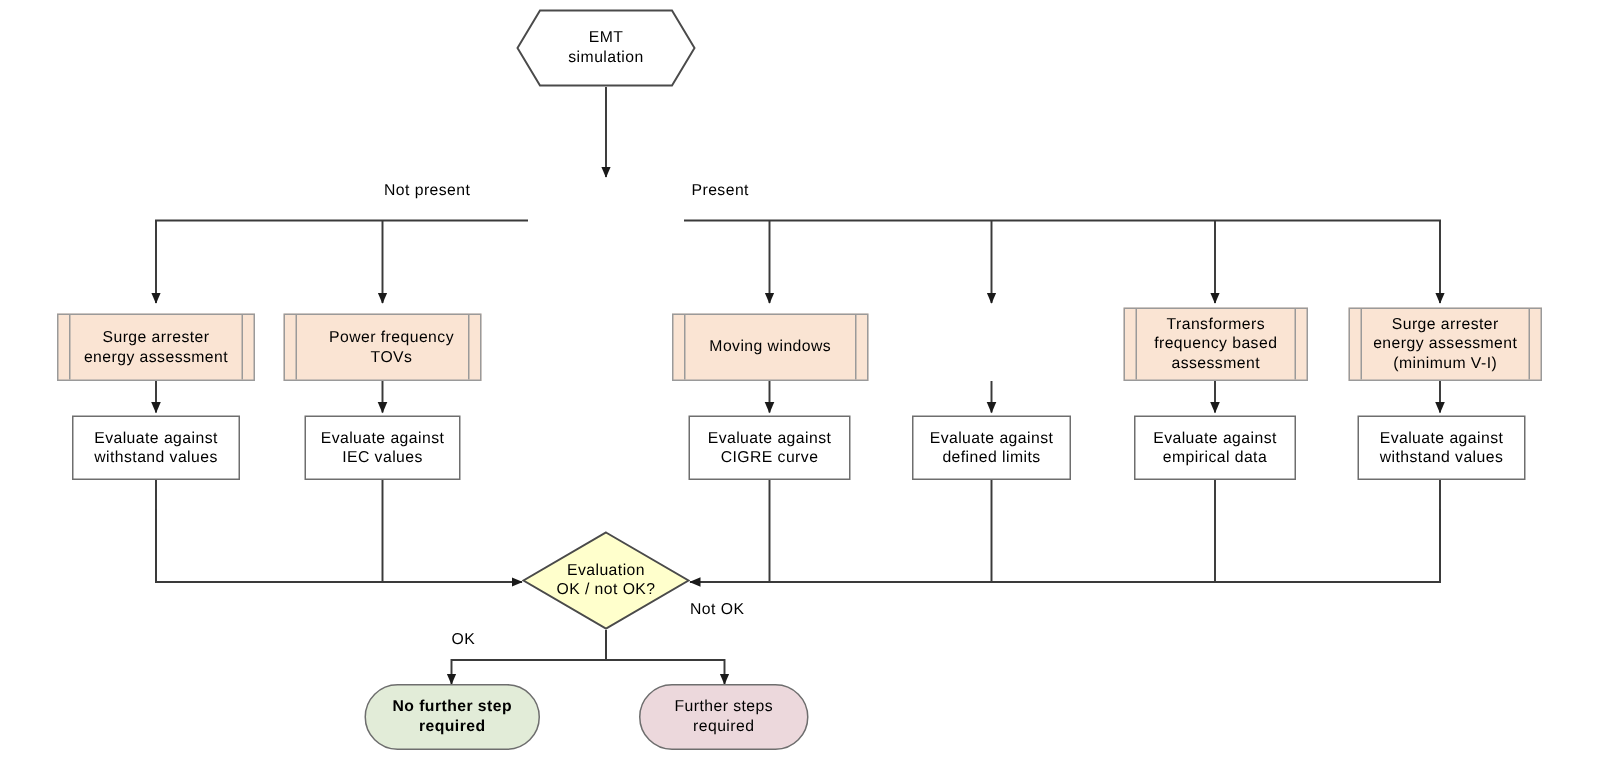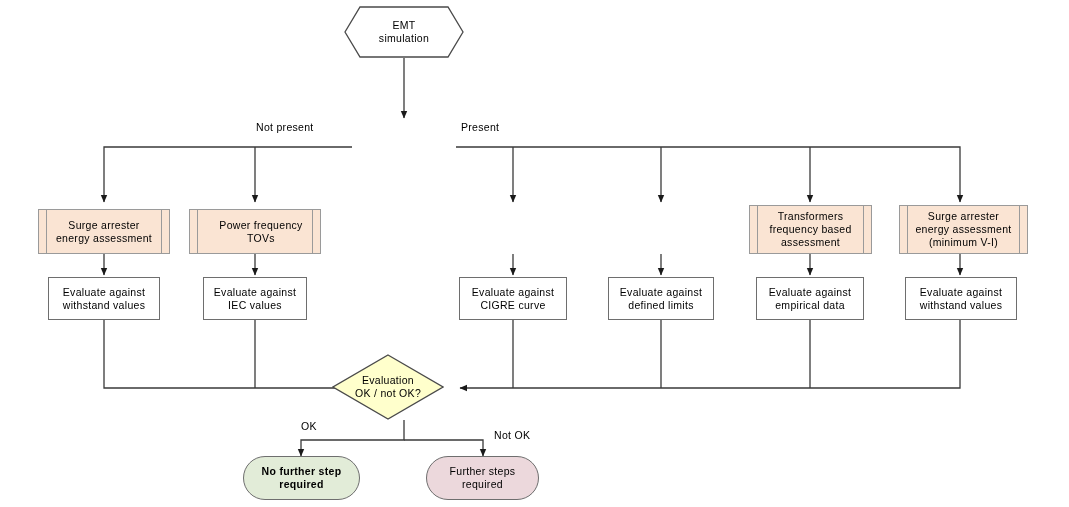--- a/index.html
+++ b/index.html
@@ -157,20 +157,25 @@
 energy assessment</span>
   </div>
 
   <div class="node proc" style="left:189px; top:209px; width:132px; height:45px;padding-left:12px;">
     <span class="bar left"></span>
     <span class="bar right"></span>
     <span class="proc-label">Power frequency
 TOVs</span>
   </div>
 
+  <div class="node proc" style="left:448px; top:209px; width:131px; height:45px;">
+    <span class="bar left"></span>
+    <span class="bar right"></span>
+    <span class="proc-label">Moving windows</span>
+  </div>
 
 
   <div class="node proc" style="left:749px; top:205px; width:123px; height:49px;">
     <span class="bar left"></span>
     <span class="bar right"></span>
     <span class="proc-label">Transformers
 frequency based
 assessment</span>
   </div>
 
@@ -200,29 +205,29 @@
   </div>
   <div class="node box" style="left:756px; top:277px; width:108px; height:43px;">
     <span>Evaluate against
 empirical data</span>
   </div>
   <div class="node box" style="left:905px; top:277px; width:112px; height:43px;">
     <span>Evaluate against
 withstand values</span>
   </div>
 
-  <div class="node diamond" style="left:332px; top:354px; width:112px; height:66px;">
+  <div class="node diamond" style="left:348px; top:354px; width:112px; height:66px;">
     <svg class="shape" viewBox="0 0 112 66" preserveAspectRatio="none">
       <polygon points="56,1 111,33 56,65 1,33" fill="#ffffcc" stroke="#4a4a4a" stroke-width="1.3"></polygon>
     </svg>
     <span class="d-label">Evaluation
 OK / not OK?</span>
   </div>
   <div class="edge-label" style="left:301px; top:420px;">OK</div>
-  <div class="edge-label" style="left:460px; top:429px;margin-left:34px;">Not OK</div>
+  <div class="edge-label" style="left:460px; top:400px;">Not OK</div>
 
   <div class="node term green" style="left:243px; top:456px; width:117px; height:44px;font-weight:bold;">
     <span>No further step
 required</span>
   </div>
   <div class="node term pink" style="left:426px; top:456px; width:113px; height:44px;">
     <span>Further steps
 required</span>
   </div>
 

